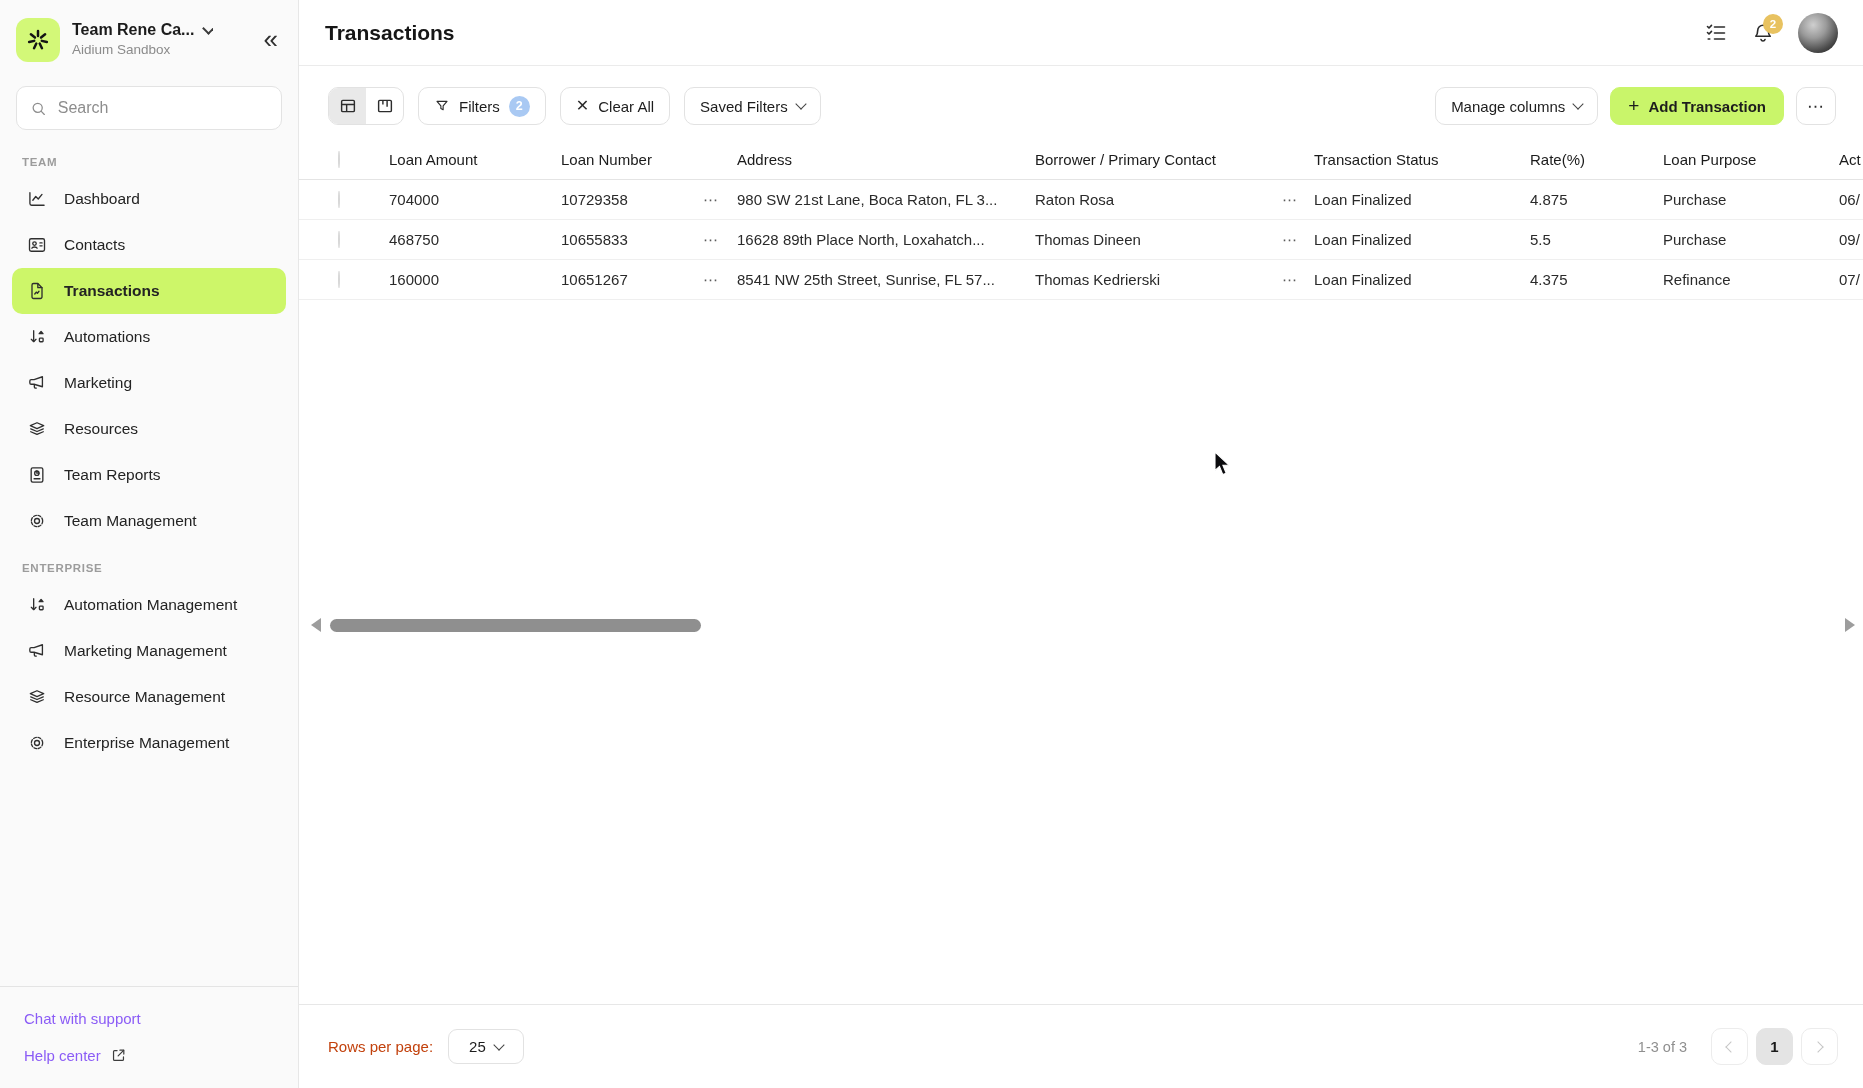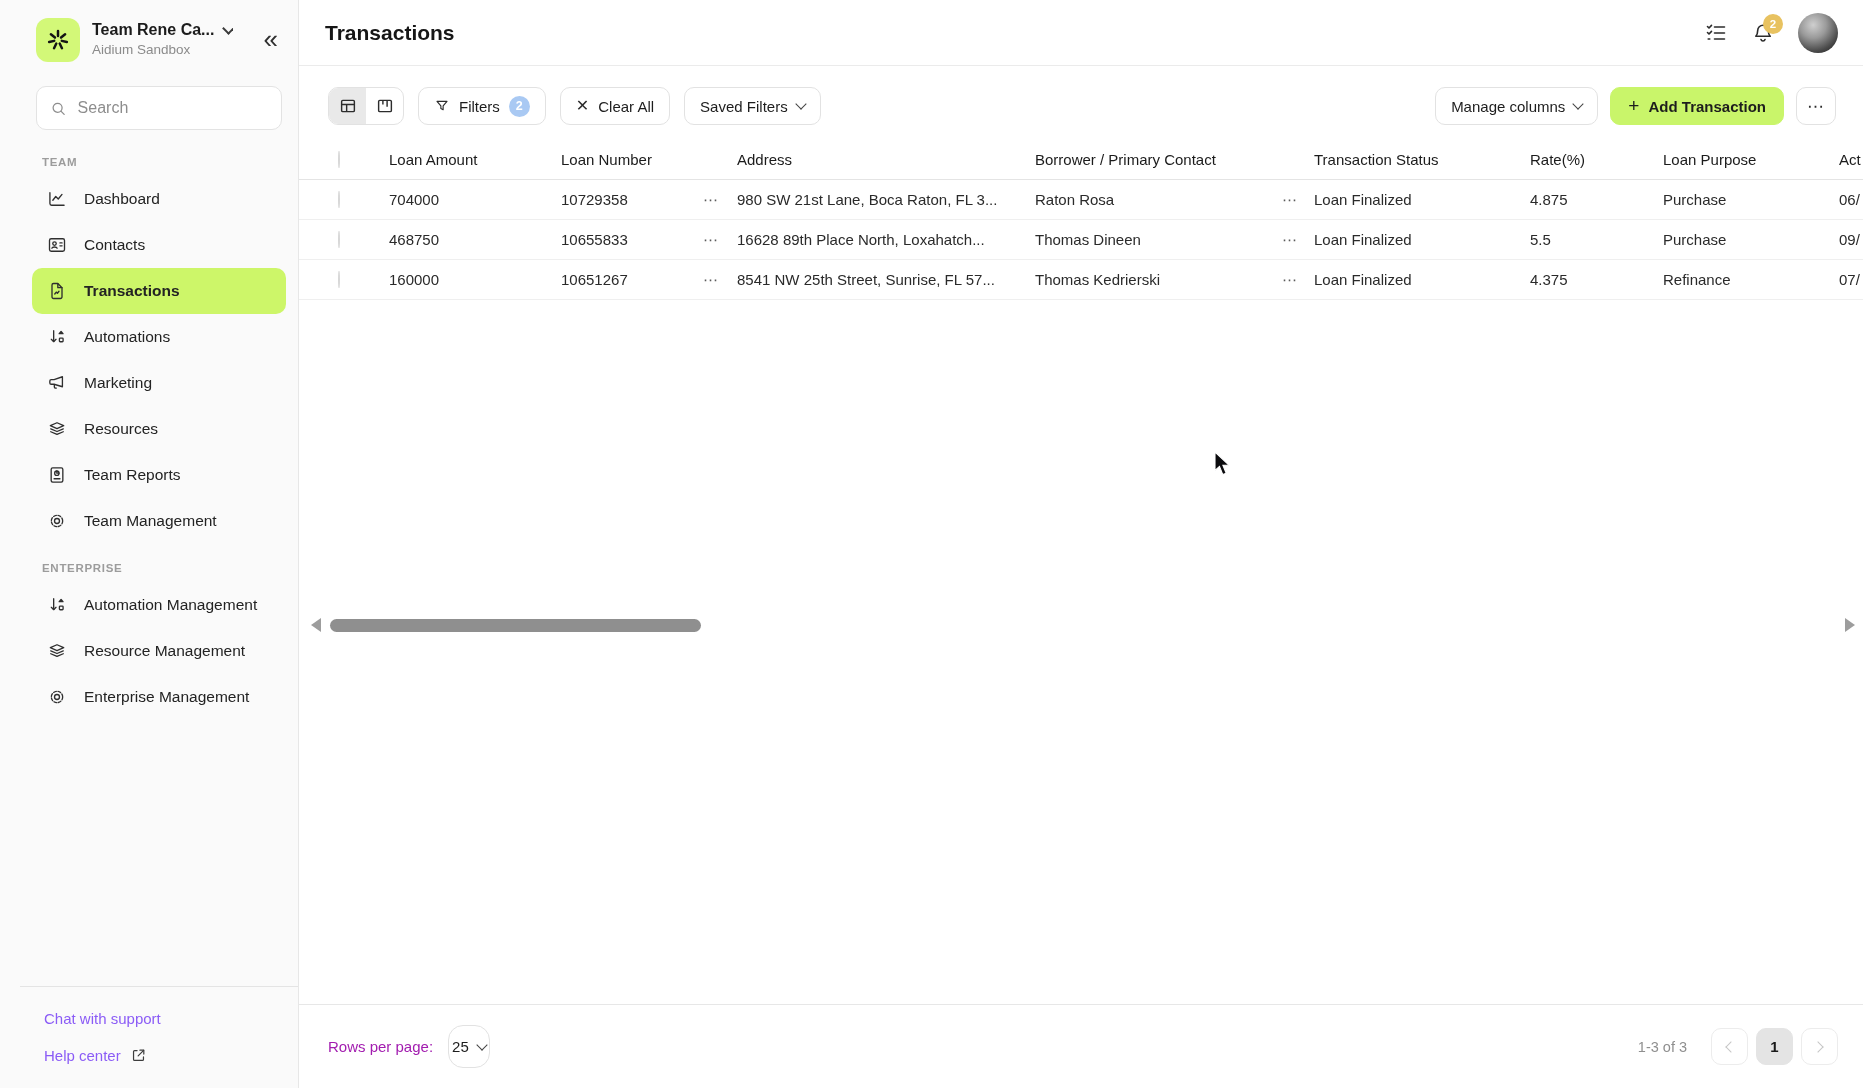--- a/index.html
+++ b/index.html
@@ -2,21 +2,21 @@
 <html><head>
 <meta charset="utf-8">
 <style>
   * { box-sizing: border-box; margin: 0; padding: 0; }
   html,body { width:1863px; height:1088px; overflow:hidden; }
   body { font-family:"Liberation Sans", sans-serif; background:#fff; color:#222; position:relative; }
   .app { display:flex; width:1863px; height:1088px; }
 
   
   .sidebar { width:299px; min-width:299px; height:1088px; background:#fafafa;
-    border-right:1px solid #e7e7e7; display:flex; flex-direction:column; position:relative;padding-left:20px; }
+    border-right:1px solid #e7e7e7; display:flex; flex-direction:column; position:relative; }
   .ws { display:flex; align-items:flex-start; gap:12px; padding:18px 16px 0 16px; }
   .logo { width:44px; height:44px; min-width:44px; border-radius:12px; background:#d3f878;
     display:flex; align-items:center; justify-content:center; }
   .logo svg { width:26px; height:26px; stroke:#141414; stroke-width:2.3; stroke-linecap:round; fill:none; }
   .ws-text { padding-top:3px; overflow:hidden; }
   .ws-name-row { display:flex; align-items:center; gap:10px; }
   .ws-name { font-size:16px; font-weight:700; color:#1b1b1b; white-space:nowrap; }
   .ws-sub { font-size:13.5px; color:#8b8b8b; margin-top:3px; }
   .chev { width:9px; height:9px; border-right:2px solid #3a3a3a; border-bottom:2px solid #3a3a3a;
     transform:rotate(45deg); margin-top:-4px; }
@@ -96,23 +96,23 @@
   .hscroll { display:flex; align-items:center; margin-top:318px; height:14px; padding:0 8px 0 12px; }
   .scroll-arrow-left { width:0; height:0; border-top:7px solid transparent; border-bottom:7px solid transparent;
     border-right:10px solid #9d9d9d; cursor:pointer; }
   .scroll-arrow-right { width:0; height:0; border-top:7px solid transparent; border-bottom:7px solid transparent;
     border-left:10px solid #9d9d9d; margin-left:auto; cursor:pointer; }
   .scroll-thumb { width:371px; height:13px; border-radius:7px; background:#8f8f8f; margin-left:9px; cursor:grab; }
 
   
   .page-footer { margin-top:auto; border-top:1px solid #e7e7e7; height:84px; min-height:84px;
     display:flex; align-items:center; padding:0 25px 0 29px; }
-  .rpp-label { font-size:15px; color:#a21caf; }
-  .rpp-select { margin-left:15px; height:43px; border:1px solid #e2e2e2; border-radius:15px;
-    background:#fff; display:flex; align-items:center; gap:9px; padding:0 3px; font-size:15px;
+  .rpp-label { font-size:15px; color:#c2410c; }
+  .rpp-select { margin-left:15px; height:35px; border:1px solid #e2e2e2; border-radius:9px;
+    background:#fff; display:flex; align-items:center; gap:9px; padding:0 20px; font-size:15px;
     color:#1d1d1d; cursor:pointer; }
   .footer-right { margin-left:auto; display:flex; align-items:center; }
   .range { color:#8f8f8f; font-size:14.5px; margin-right:16px; }
   .pg-btn { width:37px; height:37px; border:1px solid #ececec; border-radius:10px; background:#fff;
     display:flex; align-items:center; justify-content:center; cursor:pointer; margin-left:8px; }
   .pg-btn.current { background:#e4e4e4; border:1px solid #e4e4e4; font-weight:700; font-size:15px; color:#1a1a1a; }
   .pg-chev { width:8px; height:8px; border-right:1.8px solid #c6c6c6; border-bottom:1.8px solid #c6c6c6; }
   .pg-chev.left { transform:rotate(135deg); margin-left:3px; }
   .pg-chev.right { transform:rotate(-45deg); margin-right:3px; }
 
@@ -243,20 +243,29 @@
       <div class="nav-item">
         <span class="nav-icon">
           <svg viewBox="0 0 24 24">
               <path d="M8 4.5v12.8"></path>
               <path d="M5.2 14.8L8 17.6l2.8-2.8"></path>
           <path d="M14.6 8l2.3-2.6L19.2 8z"></path>
               <rect x="14.9" y="13.3" width="4.4" height="4.4" rx="0.9"></rect>
             </svg>
           </span>
         <span>Automation Management</span>
+      </div>
+      <div class="nav-item">
+        <span class="nav-icon">
+          <svg viewBox="0 0 24 24">
+              <path d="M18.5 4.5v12l-10-3H5a1.6 1.6 0 01-1.6-1.6V9.6A1.6 1.6 0 015 8h3.5z"></path>
+          <path d="M8.8 13.9V16.6a1.5 1.5 0 001.5 1.5h.9"></path>
+            </svg>
+          </span>
+        <span>Marketing Management</span>
       </div>
       <div class="nav-item">
         <span class="nav-icon">
           <svg viewBox="0 0 24 24">
               <path d="M12 4.5L20 8l-8 3.5L4 8z"></path>
               <path d="M4.5 11.8L12 15l7.5-3.2"></path>
               <path d="M4.5 15.3L12 18.5l7.5-3.2"></path>
             </svg>
           </span>
         <span>Resource Management</span>

